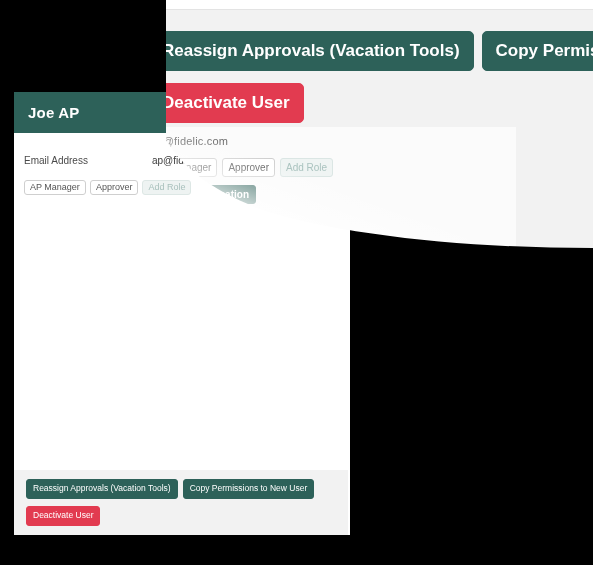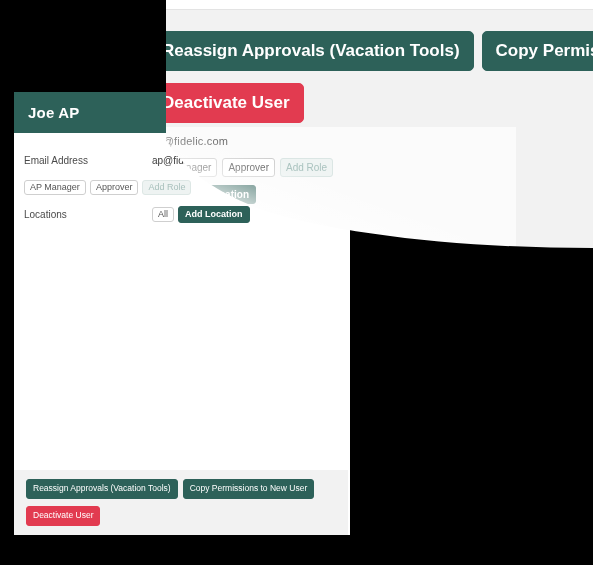--- a/index.html
+++ b/index.html
@@ -206,27 +206,20 @@
       </div>
 
       <div class="brow">
         <span class="bvalue">
           <span class="chip">AP Manager</span>
           <span class="chip">Approver</span>
           <span class="chip chip-muted">Add Role</span>
         </span>
       </div>
 
-      <div class="brow">
-        <span class="blabel">Locations</span>
-        <span class="bvalue">
-          <span class="chip">All</span>
-          <span class="btn-teal-sm">Add Location</span>
-        </span>
-      </div>
 
     </div>
 
     <div id="base-card-footer">
       <div class="footer-row">
         <button class="btn-teal-f">Reassign Approvals (Vacation Tools)</button>
         <button class="btn-teal-f">Copy Permissions to New User</button>
       </div>
       <div class="footer-row">
         <button class="btn-red-f">Deactivate User</button>

